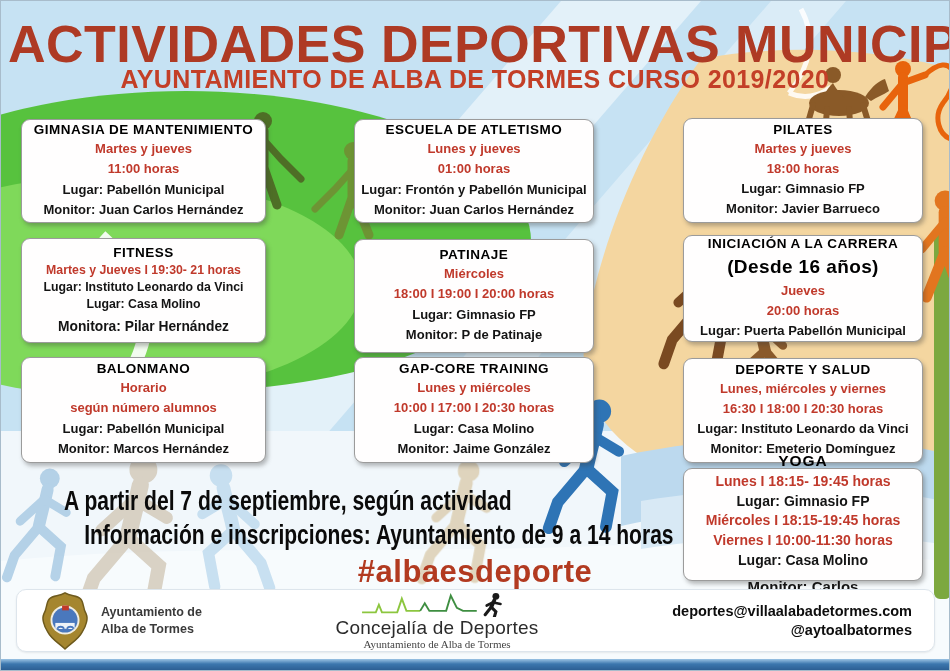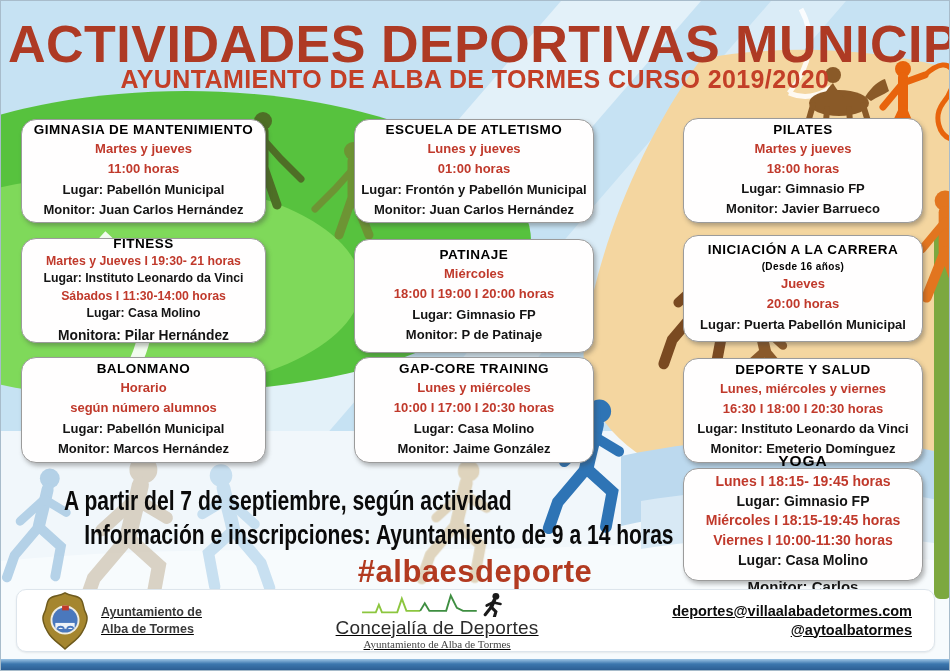--- a/index.html
+++ b/index.html
@@ -15,50 +15,50 @@
     font-size:52px;font-weight:800;letter-spacing:.5px;
     color:var(--title-red,#ae3a24);white-space:nowrap;padding-left:7px;
   }
   .subtitle{
     position:absolute;top:64px;left:0;right:0;text-align:center;
     font-size:25px;font-weight:800;letter-spacing:.4px;
     color:var(--subtitle-red,#c33f27);white-space:nowrap;
   }
   
   .card{
-    position:absolute;background:#fffefe;border:1px solid #9b9b9b;border-radius:15px;
+    position:absolute;background:#fffefe;border:1px solid #9b9b9b;border-radius:9px;
     box-shadow:2px 3px 4px rgba(60,60,60,.35);
     display:flex;flex-direction:column;justify-content:center;align-items:center;
     text-align:center;padding:4px 5px;box-sizing:border-box;
   }
   .card-title{font-weight:800;font-size:13.5px;letter-spacing:.5px;color:#000;white-space:nowrap;margin-bottom:2px;}
   .line{font-weight:700;font-size:13px;line-height:1.55;white-space:nowrap;}
   .line.red{color:var(--card-red,#c0392b);}
   .line.black{color:#141414;}
-  .line.sub{color:#000;font-weight:800;font-size:10px;letter-spacing:.4px;line-height:1.5;}
+  .line.sub{color:#000;font-weight:800;font-size:19px;letter-spacing:.4px;line-height:1.5;}
   .line.big{font-size:14px;margin-top:2px;}
   .card.compact .line{font-size:12.3px;line-height:1.42;}
   .card.compact .line.big{font-size:13.8px;margin-top:3px;}
   .card.yoga .card-title{font-size:15.5px;letter-spacing:1px;}
   .card.yoga .line{font-size:14px;line-height:1.42;}
   .card.yoga .line.big{font-size:15px;margin-top:5px;}
   
   .notes{position:absolute;left:0;top:484px;width:660px;text-align:left;color:#0a0a0a;font-weight:700;}
   .notes .nline{display:block;font-size:27px;line-height:1.25;}
   .cond{display:inline-block;transform:scaleX(.78);transform-origin:50% 50%;white-space:nowrap;}
   .hashtag{
     position:absolute;top:553px;left:0;right:0;text-align:center;
     font-size:31px;font-weight:800;letter-spacing:.5px;color:var(--hashtag-red,#b23a20);
   }
   
   .footerbar{
     position:absolute;left:15px;right:14px;top:588px;height:63px;
     background:#ffffff;border:1px solid #dde5ec;border-radius:10px;
     box-shadow:0 1px 2px rgba(0,0,0,.08);
-    display:flex;align-items:center;padding:0 22px;box-sizing:border-box;gap:16px;text-decoration:underline;
+    display:flex;align-items:center;padding:0 22px;box-sizing:border-box;gap:16px;
   }
   .town{display:flex;align-items:center;gap:10px;}
   .town-text{font-size:12.5px;font-weight:700;color:#3a3a3a;line-height:1.3;text-align:left;}
   .concejalia{margin:0 auto;display:flex;flex-direction:column;align-items:center;line-height:1;}
   .concejalia-name{font-size:19px;color:#2b2b2b;margin-top:1px;letter-spacing:.2px;}
   .concejalia-sub{font-size:11px;color:#444;font-family:"Liberation Serif",serif;margin-top:2px;}
   .contact{text-align:right;font-weight:800;color:#0d0d0d;font-size:14.5px;line-height:1.3;flex-shrink:0;}
   .bottom-bar{
     position:absolute;left:0;right:0;bottom:0;height:11px;
     background:linear-gradient(180deg,#9cc4e4 0%,#3c77ae 45%,#2d5f94 100%);
@@ -159,21 +159,20 @@
         <div class="card-title">PILATES</div>
         <div class="line red">Martes y jueves</div>
         <div class="line red">18:00 horas</div>
         <div class="line black">Lugar: Gimnasio FP</div>
         <div class="line black">Monitor: Javier Barrueco</div>
       </div>
       <div class="card compact" style="left: 20px; top: 237px; width: 245px; height: 105px;">
         <div class="card-title">FITNESS</div>
         <div class="line red">Martes y Jueves I 19:30- 21 horas</div>
         <div class="line black">Lugar: Instituto Leonardo da Vinci</div>
-        <div class="line red">Sábados I 11:30-14:00 horas</div>
         <div class="line black">Lugar: Casa Molino</div>
         <div class="line black big">Monitora: Pilar Hernández</div>
       </div>
       <div class="card" style="left: 353px; top: 238px; width: 240px; height: 114px;">
         <div class="card-title">PATINAJE</div>
         <div class="line red">Miércoles</div>
         <div class="line red">18:00 I 19:00  I 20:00 horas</div>
         <div class="line black">Lugar: Gimnasio FP</div>
         <div class="line black">Monitor: P de Patinaje</div>
       </div>

